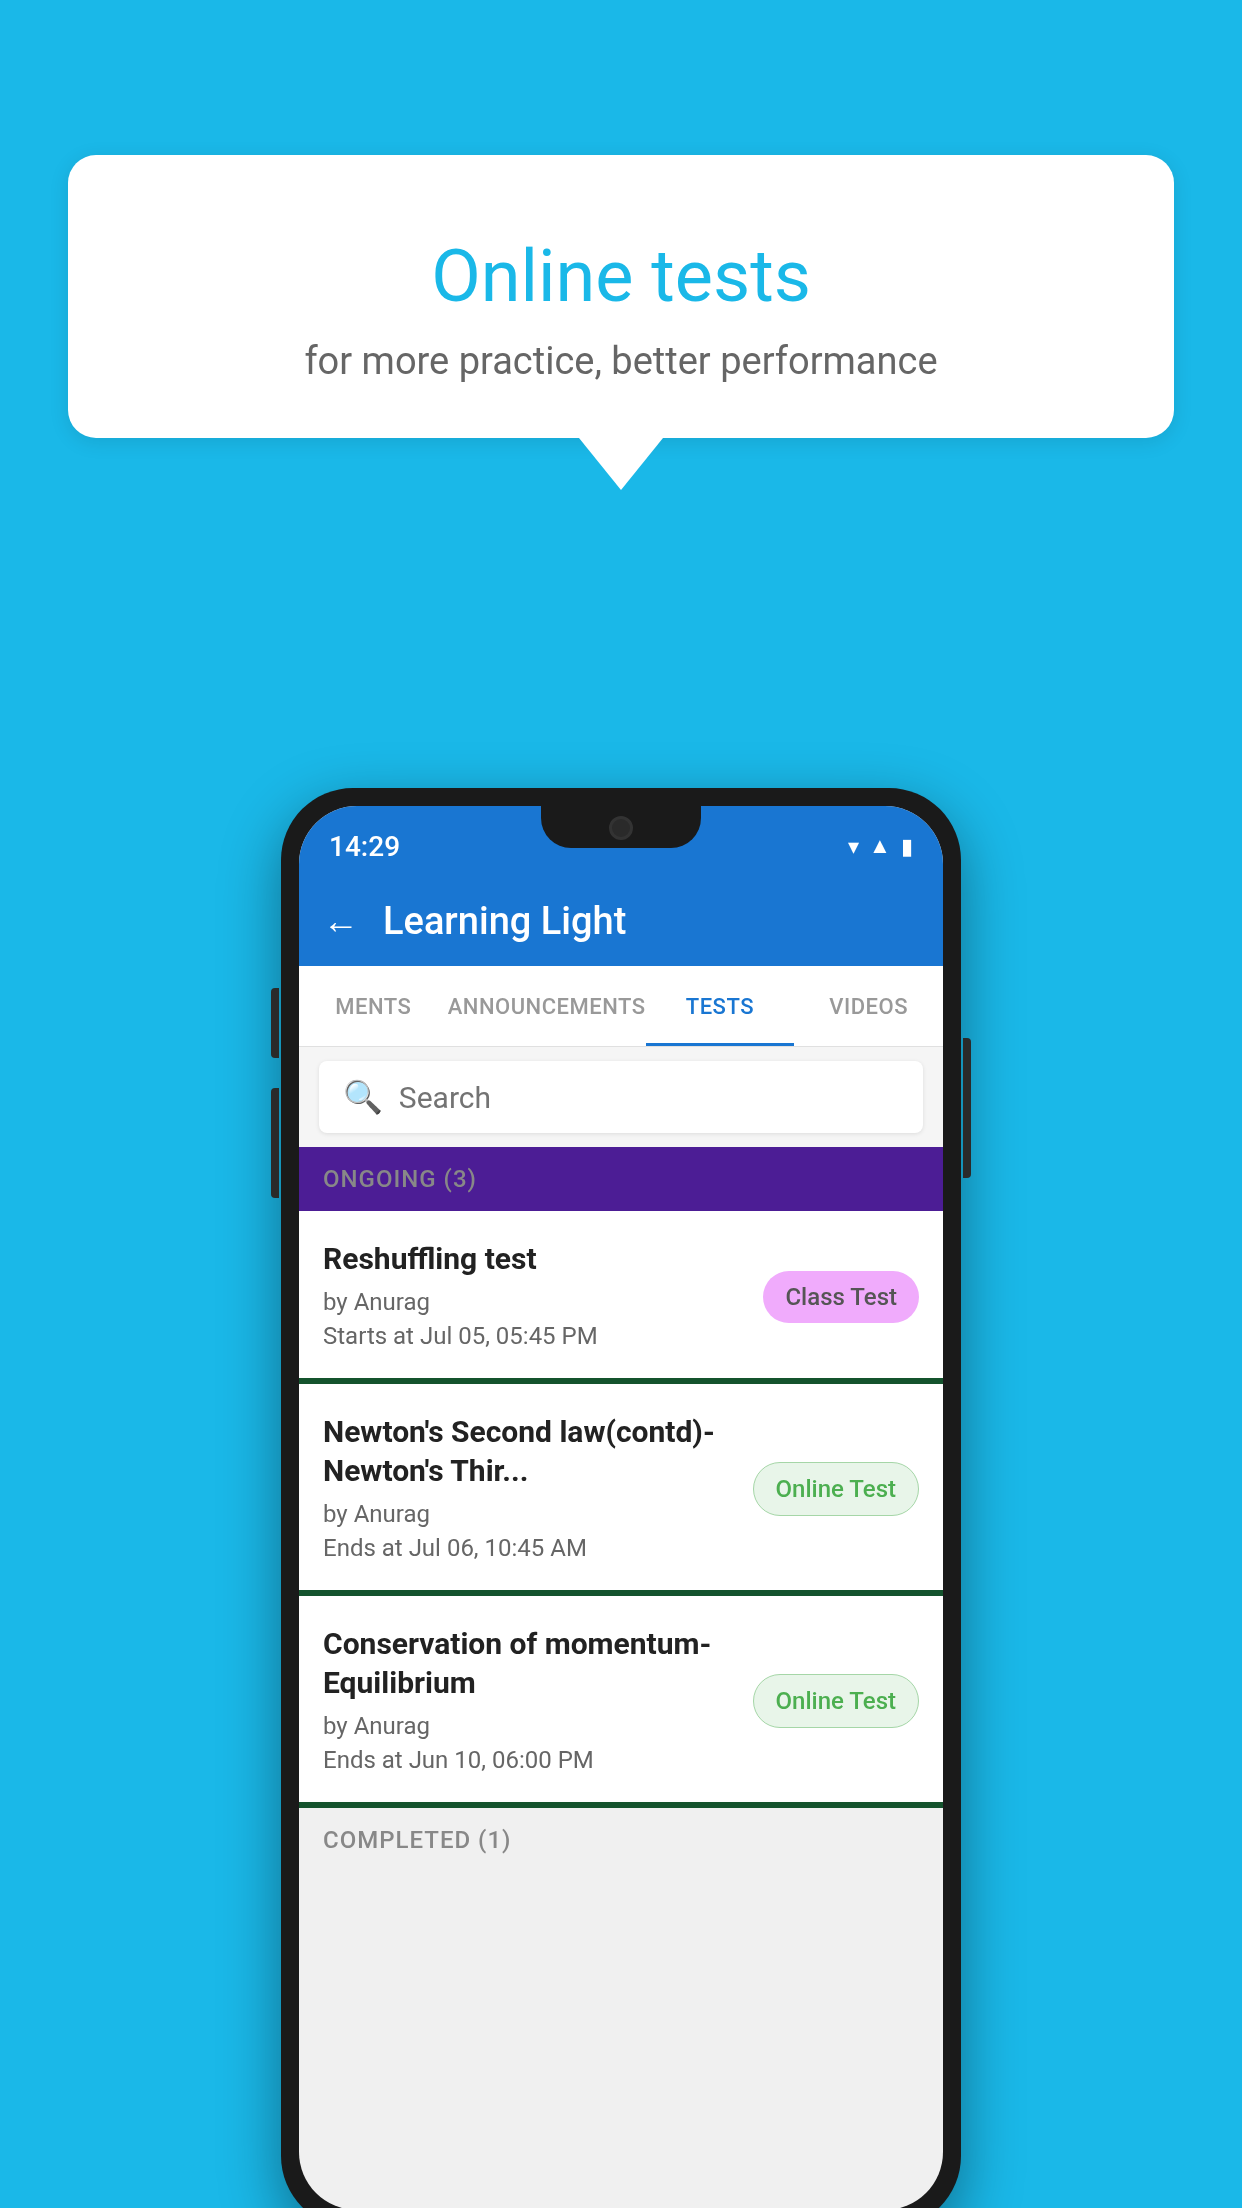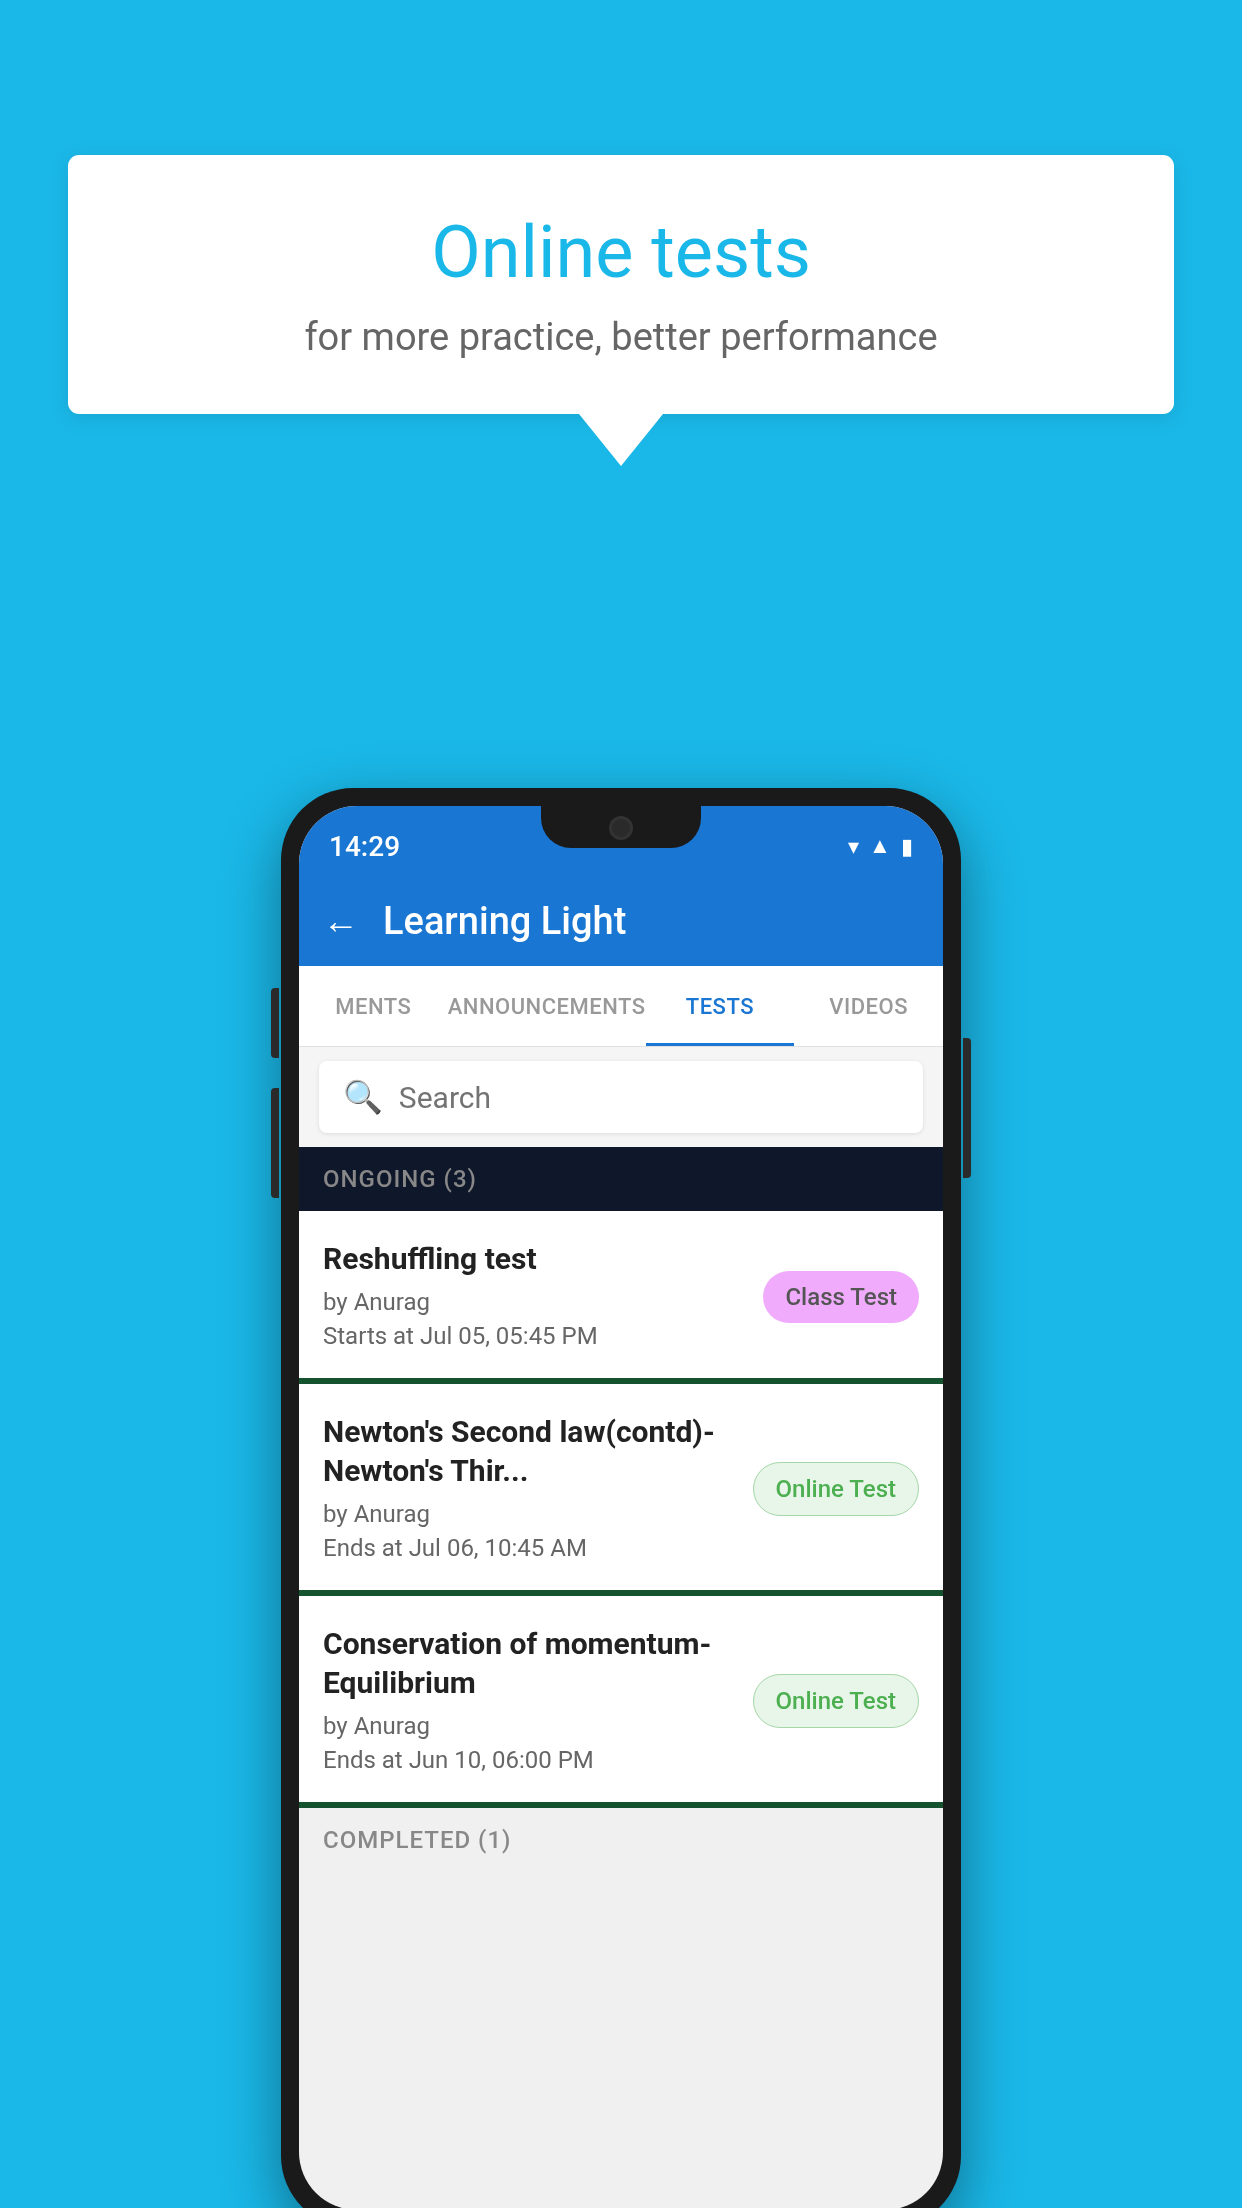--- a/index.html
+++ b/index.html
@@ -17,22 +17,22 @@
     
     .speech-bubble-container {
       position: absolute;
       top: 155px;
       left: 68px;
       right: 68px;
     }
 
     .speech-bubble {
       background: white;
-      border-radius: 11px;
-      padding: 55px 60px 55px 60px;
+      border-radius: 28px;
+      padding: 79px 60px 55px 60px;
       text-align: center;
       box-shadow: 0 4px 20px rgba(0,0,0,0.1);
     }
 
     .speech-bubble-title {
       font-size: 72px;
       color: #1ab8e8;
       font-weight: 400;
       margin-bottom: 20px;
     }
@@ -208,21 +208,21 @@
       font-size: 32px;
     }
 
     .search-placeholder {
       color: #737373;
       font-size: 30px;
     }
 
     
     .section-header {
-      background: #0f172a;
+      background: #4c1d95;
       padding: 18px 24px;
       font-size: 24px;
       font-weight: 500;
       color: #888;
       letter-spacing: 1px;
     }
 
     
     .tests-list {
       background: white;

